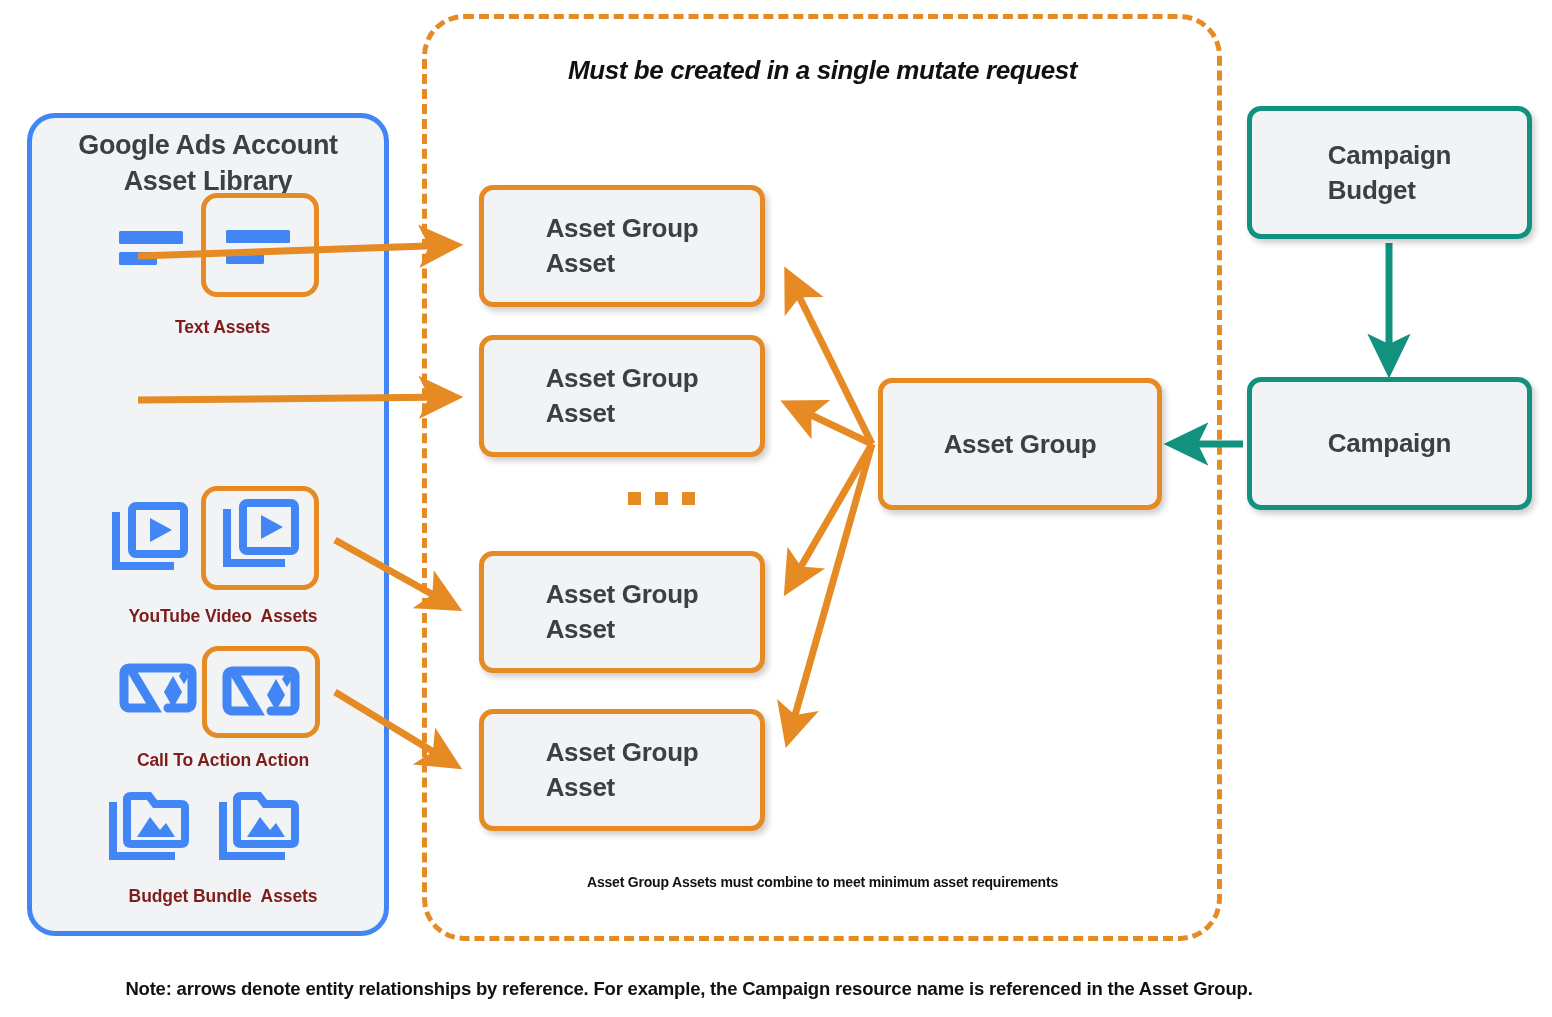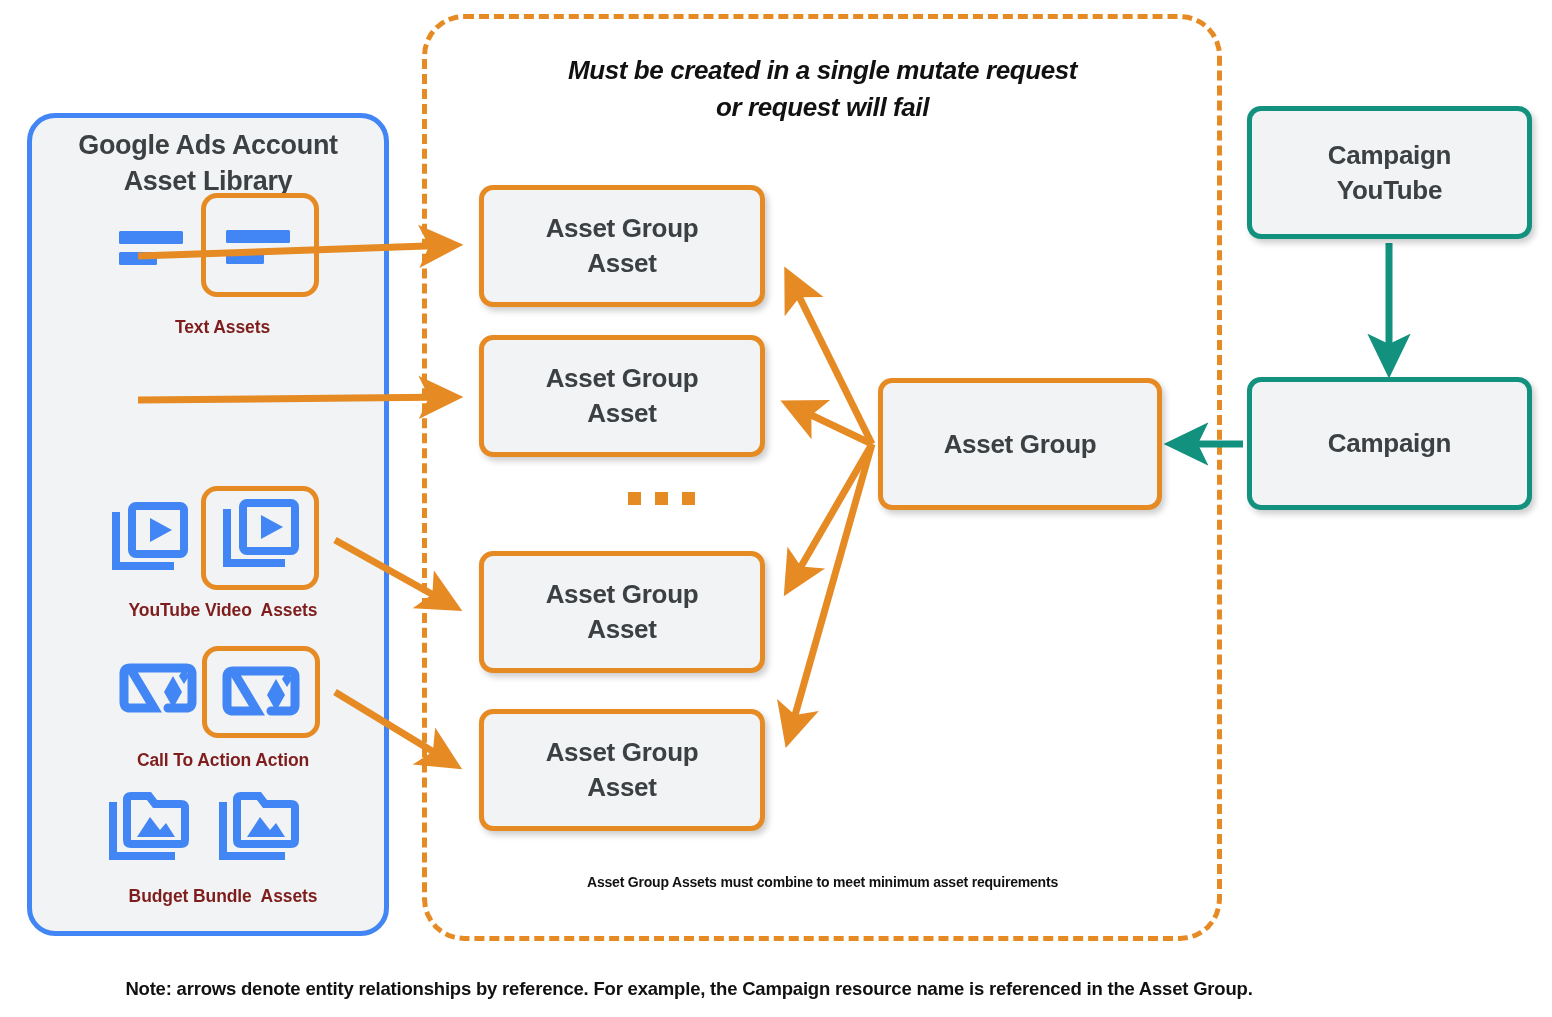--- a/index.html
+++ b/index.html
@@ -69,21 +69,21 @@
     letter-spacing: -0.2px;
     z-index: 3;
   }
 
   
   .node {
     position: absolute;
     background: #f1f3f4;
     border-radius: 14px;
     display: flex; align-items: center; justify-content: center;
-    text-align: center;
+    text-align: left;
     color: #3c4043;
     box-shadow: 3px 4px 6px rgba(0,0,0,0.20);
     z-index: 6;
   }
   .node-orange { border: 5px solid #e68a24; }
   .node-teal   { border: 5px solid #12917f; }
   .node-label { font-size: 26px; font-weight: bold; line-height: 1.34; letter-spacing: -0.3px; }
 
   .aga-1 { left: 479px; top: 185px; width: 286px; height: 122px; }
   .aga-2 { left: 479px; top: 335px; width: 286px; height: 122px; }
@@ -150,21 +150,21 @@
         </svg>
       </div>
       <div class="icon-boxed" style="left:93px;">
         <svg width="82" height="78" viewBox="0 0 82 78">
           <path d="M8 14 L8 64 L62 64" fill="none" stroke="#4285f4" stroke-width="8" stroke-linecap="square"></path>
           <rect x="24" y="4" width="52" height="48" rx="4" fill="none" stroke="#4285f4" stroke-width="8"></rect>
           <path d="M42 16 L64 28 L42 40 Z" fill="#4285f4"></path>
         </svg>
       </div>
     </div>
-    <div class="asset-label" style="margin-top:6px;">YouTube Video  Assets</div>
+    <div class="asset-label" style="margin-top:12px;">YouTube Video  Assets</div>
   </div>
 
   <div class="asset-row" style="left:112px; top:650px; width:222px;">
     <div class="asset-icons" style="height:80px;">
       <div class="icon-plain" style="left:4px; top:8px;">
         <svg width="84" height="62" viewBox="0 0 84 62">
           <path d="M14 10 L70 10 Q76 10 76 16 L76 44 Q76 50 70 50 L52 50 M38 50 L14 50 Q8 50 8 44 L8 16 Q8 10 14 10 Z" fill="none" stroke="#4285f4" stroke-width="9" stroke-linecap="round"></path>
           <path d="M48 34 L57 18 L66 34 L57 50 Z" fill="#4285f4"></path>
           <path d="M63 18 L68 10 L73 18 L68 26 Z" fill="#4285f4"></path>
         </svg>
@@ -195,21 +195,20 @@
           <path d="M26 6 L44 6 L50 14 L76 14 Q80 14 80 18 L80 50 Q80 54 76 54 L26 54 Q22 54 22 50 L22 10 Q22 6 26 6 Z" fill="none" stroke="#4285f4" stroke-width="8"></path>
           <path d="M32 47 L45 27 L55 40 L61 33 L70 47 Z" fill="#4285f4"></path>
         </svg>
       </div>
     </div>
     <div class="asset-label" style="margin-top:14px;">Budget Bundle  Assets</div>
   </div>
 
   <div class="mutate-title">
     <div>Must be created in a single mutate request</div>
-    <div>or request will fail</div>
   </div>
 
   <svg id="wires" viewBox="0 0 1552 1017">
     <defs>
       <marker id="arrO" markerWidth="7" markerHeight="7" refX="5.2" refY="3.5" orient="auto" markerUnits="strokeWidth">
         <path d="M0,0.4 L6.4,3.5 L0,6.6 L1.5,3.5 Z" fill="#e68a24"></path>
       </marker>
       <marker id="arrT" markerWidth="7" markerHeight="7" refX="5.2" refY="3.5" orient="auto" markerUnits="strokeWidth">
         <path d="M0,0.4 L6.4,3.5 L0,6.6 L1.5,3.5 Z" fill="#12917f"></path>
       </marker>
@@ -268,21 +267,21 @@
     </div>
   </div>
 
   <div class="node node-orange asset-group-node">
     <div class="node-label">Asset Group</div>
   </div>
 
   <div class="node node-teal campaign-budget-node">
     <div class="node-label">
       <div>Campaign</div>
-      <div>YouTube</div>
+      <div>Budget</div>
     </div>
   </div>
 
   <div class="node node-teal campaign-node">
     <div class="node-label">Campaign</div>
   </div>
 
   <div class="mutate-footnote">Asset Group Assets must combine to meet minimum asset requirements</div>
 
   <div class="bottom-note">Note: arrows denote entity relationships by reference. For example, the Campaign resource name is referenced in the Asset Group.</div>

